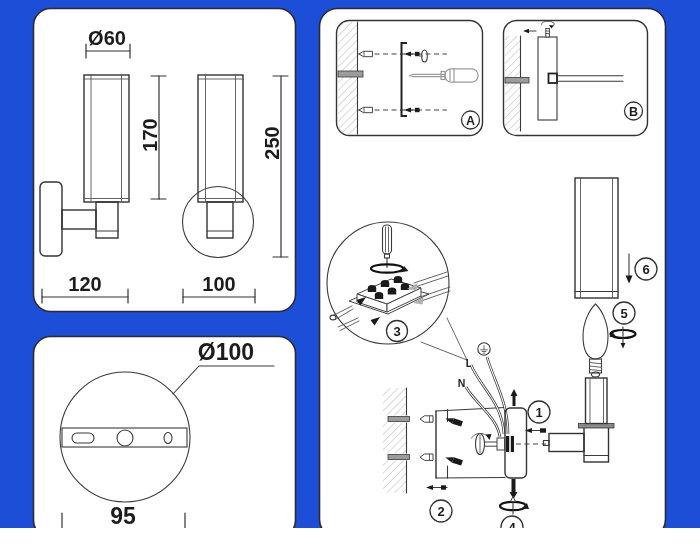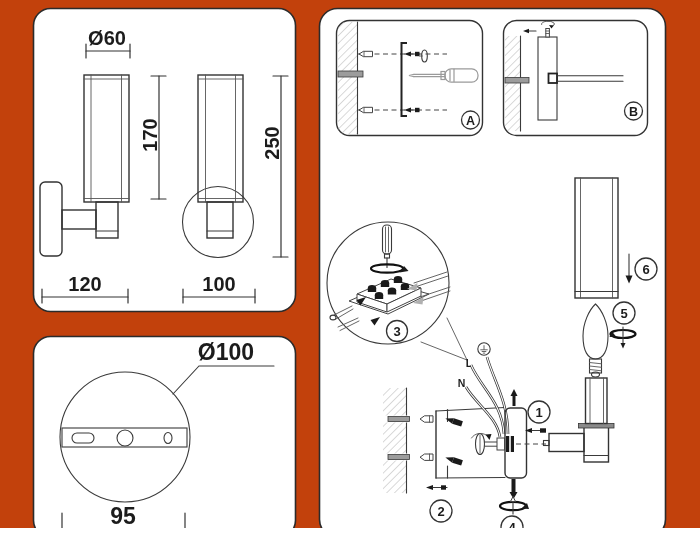--- a/index.html
+++ b/index.html
@@ -1,16 +1,16 @@
 <!DOCTYPE html>
 <html><head>
 <meta charset="utf-8">
 <style>
   html,body{margin:0;padding:0;background:#fff;}
-  .stage{position:relative;width:700px;height:528px;background:#c2410c;overflow:hidden;}
+  .stage{position:relative;width:700px;height:528px;background:#1d4ed8;overflow:hidden;}
   svg{display:block;}
   .panel{fill:#fff;stroke:#2b2b2b;stroke-width:1.6;}
   .inset{fill:#fff;stroke:#333;stroke-width:1.4;}
   .ln{fill:none;stroke:#333;stroke-width:1.4;stroke-linecap:round;}
   .lnm{fill:none;stroke:#3a3a3a;stroke-width:1.1;stroke-linecap:round;}
   .thin{fill:none;stroke:#555;stroke-width:0.9;stroke-linecap:round;}
   .dim{fill:none;stroke:#333;stroke-width:1.2;stroke-linecap:round;}
   .dash{fill:none;stroke:#444;stroke-width:1;stroke-dasharray:5 3.5;}
   .gray{fill:#9c9c9c;stroke:#3a3a3a;stroke-width:0.8;}
   .blk{fill:#1a1a1a;stroke:none;}

